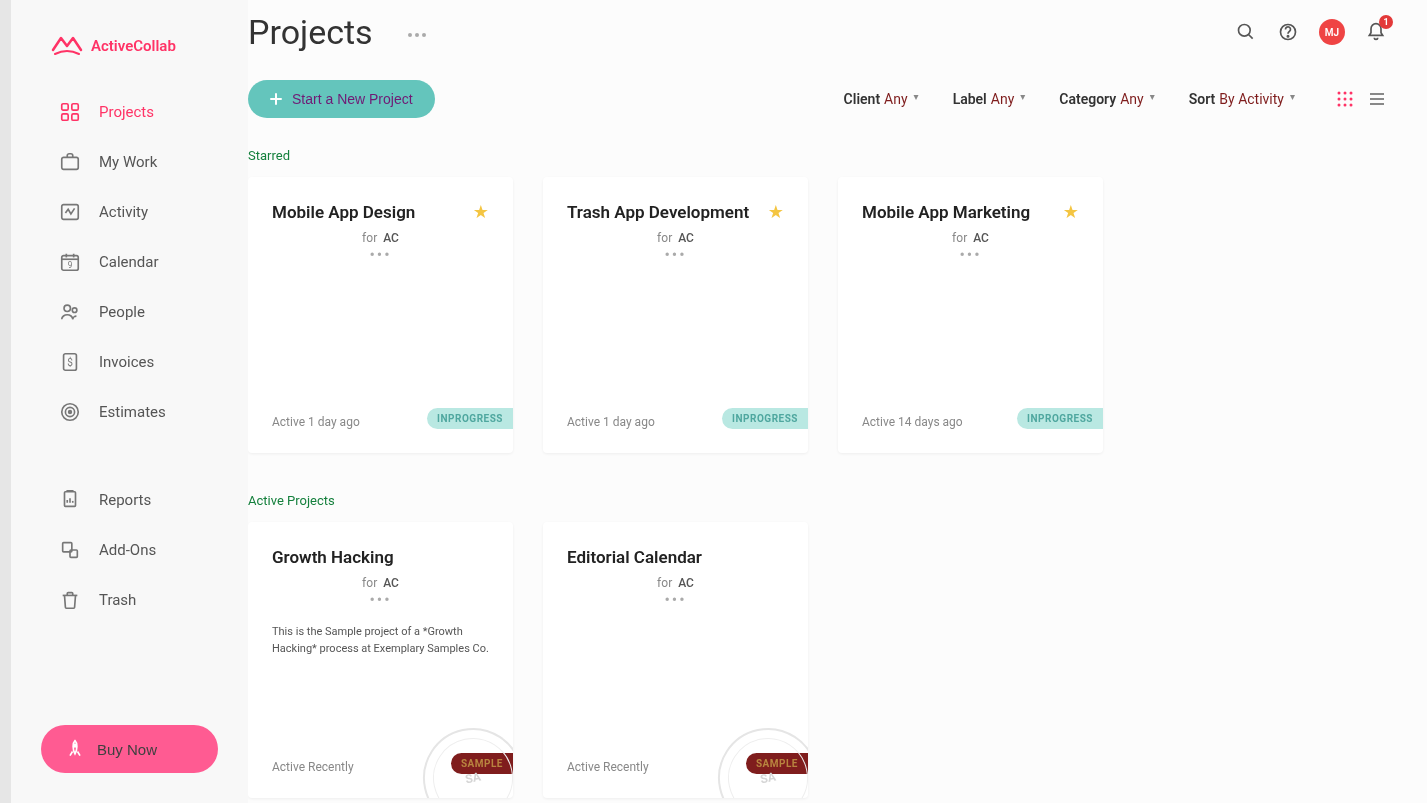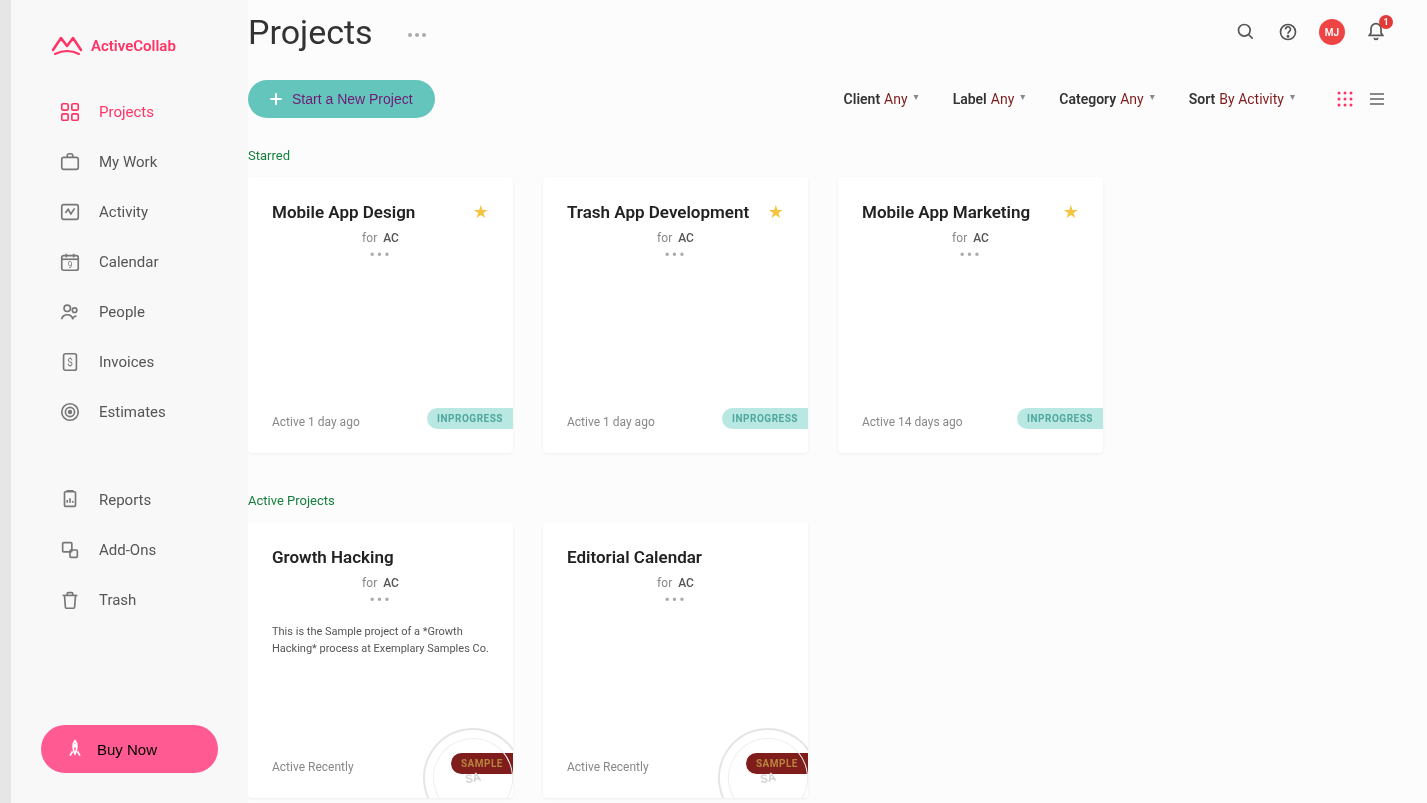--- a/index.html
+++ b/index.html
@@ -40,21 +40,21 @@
   font-size: 15px;
   cursor: pointer;
   border-radius: 6px;
 }
 .nav-item.active { color: #FF3366; }
 .nav-item .icon { width: 22px; height: 22px; display: flex; align-items: center; justify-content: center; }
 .nav-spacer { height: 40px; }
 .buy-now {
   margin: auto 30px 30px 30px;
   background: #ff5b92;
-  color: #000000;
+  color: #404040;
   border: none;
   border-radius: 30px;
   padding: 14px 24px;
   font-size: 15px;
   font-weight: 500;
   display: flex;
   align-items: center;
   gap: 12px;
   cursor: pointer;
 }

